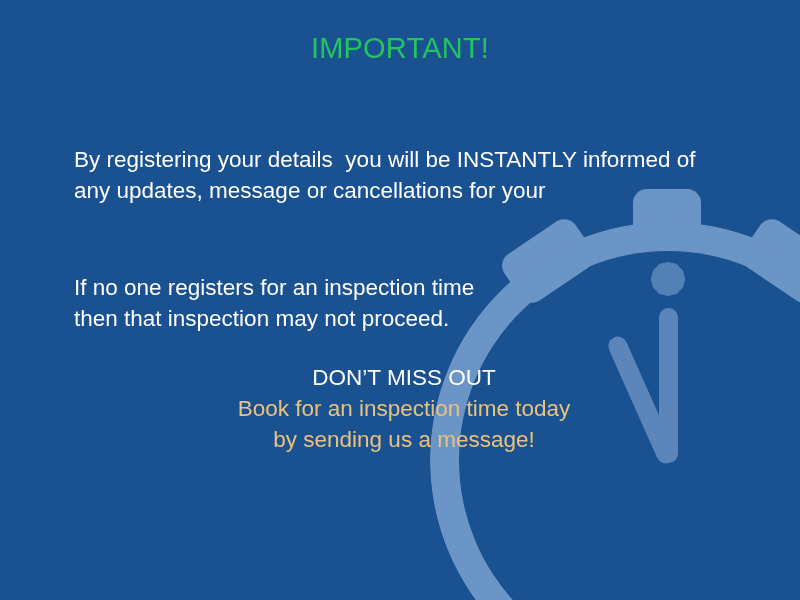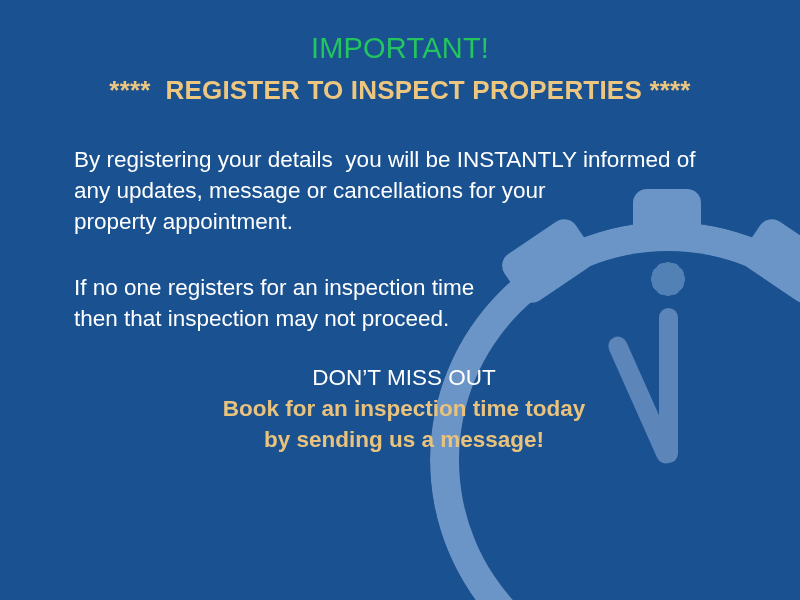--- a/index.html
+++ b/index.html
@@ -79,21 +79,21 @@
   .body-line {
     color: #FFFFFF;
     font-size: 22.5px;
     font-weight: 400;
     line-height: 31px;
     white-space: pre;
   }
   .cta-line-gold {
     color: #E9C37E;
     font-size: 22.5px;
-    font-weight: bold;
+    font-weight: normal;
     line-height: 31px;
     white-space: pre;
   }
 </style>
 </head>
 <body>
 
 <div id="slide">
 
   <svg id="clock-art" viewBox="0 0 800 600">
@@ -153,27 +153,25 @@
 
     <g>
       <rect x="659" y="326" width="19" height="137" rx="9.5" fill="#5C86BA" transform="rotate(-24 668 460)"></rect>
     </g>
   </svg>
 
   <div id="content">
 
     <div class="headings">
       <div class="heading-1">IMPORTANT!</div>
-      <div class="heading-2">****  REGISTER TO INSPECT PROPERTIES ****</div>
     </div>
 
     <div class="body-block" id="para-1">
       <div class="body-line">By registering your details  you will be INSTANTLY informed of</div>
       <div class="body-line">any updates, message or cancellations for your</div>
-      <div class="body-line">property appointment.</div>
     </div>
 
     <div class="body-block" id="para-2">
       <div class="body-line">If no one registers for an inspection time</div>
       <div class="body-line">then that inspection may not proceed.</div>
     </div>
 
     <div class="body-block" id="cta">
       <div class="body-line">DON’T MISS OUT</div>
       <div class="cta-line-gold">Book for an inspection time today</div>

